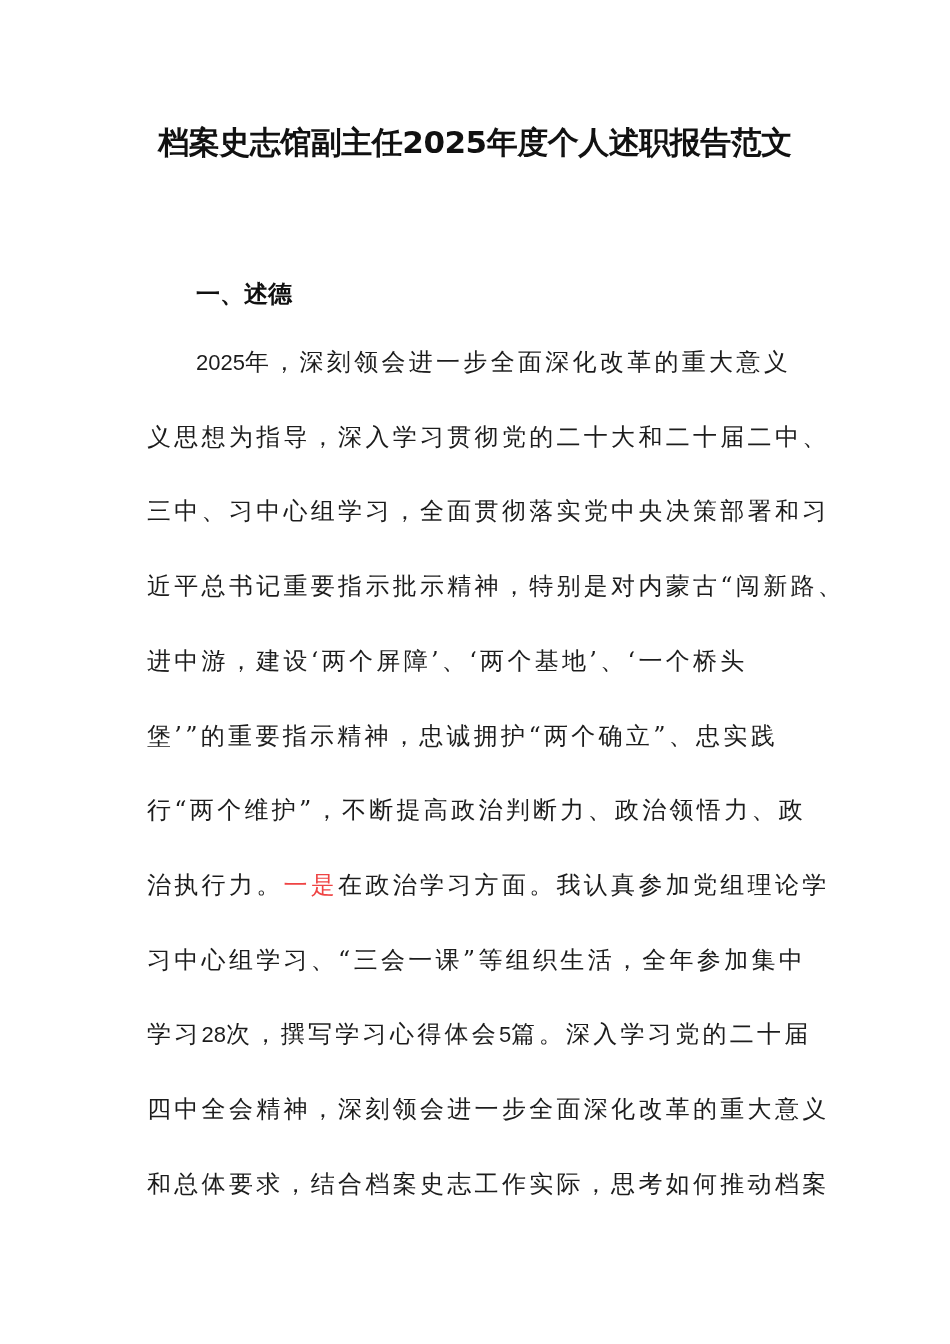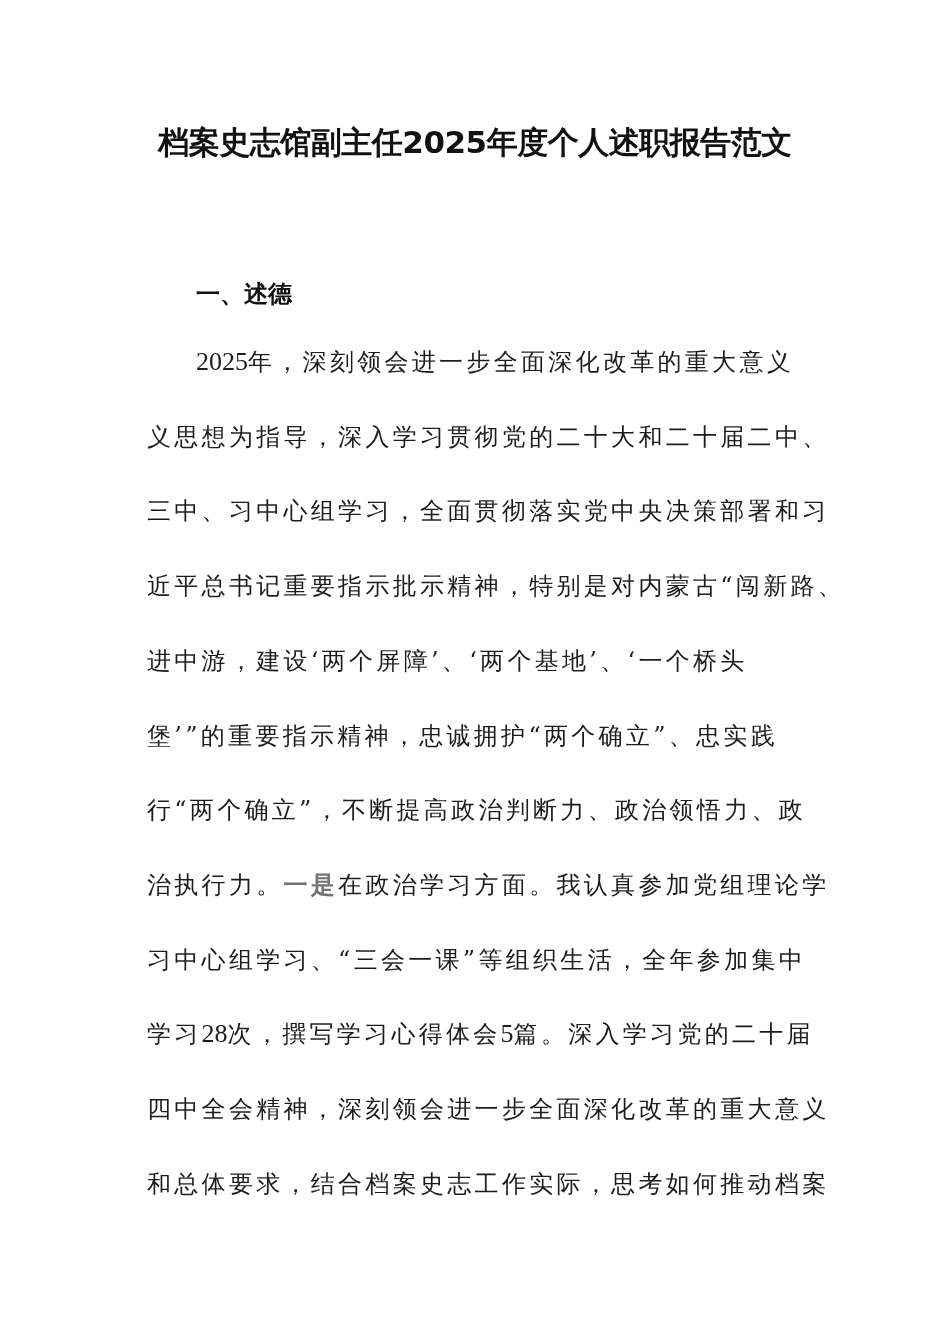--- a/index.html
+++ b/index.html
@@ -57,43 +57,43 @@
       height: 36px;
       white-space: nowrap;
       color: #1c1c1c;
       letter-spacing: 3.3px;
       font-family: "DejaVu Serif", "Liberation Serif", serif;
     }
     .line.indent {
       left: 196px;
     }
     .num {
-      font-family: Liberation Serif, serif;
+      font-family: Liberation Sans, sans-serif;
       letter-spacing: 0;
-      font-size: 26px;
+      font-size: 22px;
     }
     .bold {
-      font-weight: bold;
+      font-weight: normal;
       font-family: "DejaVu Sans", "Liberation Sans", sans-serif;
-      color: #737373;
+      color: #ef4444;
     }
   </style>
 </head>
 <body>
 
 <div class="page">
   <div class="title">档案史志馆副主任2025年度个人述职报告范文</div>
   <div class="heading">一、述德</div>
   <div id="body-lines">
       <div class="line indent" style="top: 344px;"><span class="num">2025</span><span>年，深刻领会进一步全面深化改革的重大意义</span></div>
       <div class="line" style="top: 418.7px;"><span>义思想为指导，深入学习贯彻党的二十大和二十届二中、</span></div>
       <div class="line" style="top: 493.4px;"><span>三中、习中心组学习，全面贯彻落实党中央决策部署和习</span></div>
       <div class="line" style="top: 568.1px;"><span>近平总书记重要指示批示精神，特别是对内蒙古“闯新路、</span></div>
       <div class="line" style="top: 642.8px;"><span>进中游，建设‘两个屏障’、‘两个基地’、‘一个桥头</span></div>
       <div class="line" style="top: 717.5px;"><span>堡’”的重要指示精神，忠诚拥护“两个确立”、忠实践</span></div>
-      <div class="line" style="top: 792.2px;"><span>行“两个确立”，不断提高政治判断力、政治领悟力、政</span></div>
+      <div class="line" style="top: 792.2px;"><span>行“两个维护”，不断提高政治判断力、政治领悟力、政</span></div>
       <div class="line" style="top: 866.9px;"><span>治执行力。</span><span class="bold">一是</span><span>在政治学习方面。我认真参加党组理论学</span></div>
       <div class="line" style="top: 941.6px;"><span>习中心组学习、“三会一课”等组织生活，全年参加集中</span></div>
       <div class="line" style="top: 1016.3px;"><span>学习</span><span class="num">28</span><span>次，撰写学习心得体会</span><span class="num">5</span><span>篇。深入学习党的二十届</span></div>
       <div class="line" style="top: 1091px;"><span>四中全会精神，深刻领会进一步全面深化改革的重大意义</span></div>
       <div class="line" style="top: 1165.7px;"><span>和总体要求，结合档案史志工作实际，思考如何推动档案</span></div>
     </div>
 </div>
 
 </body></html>

